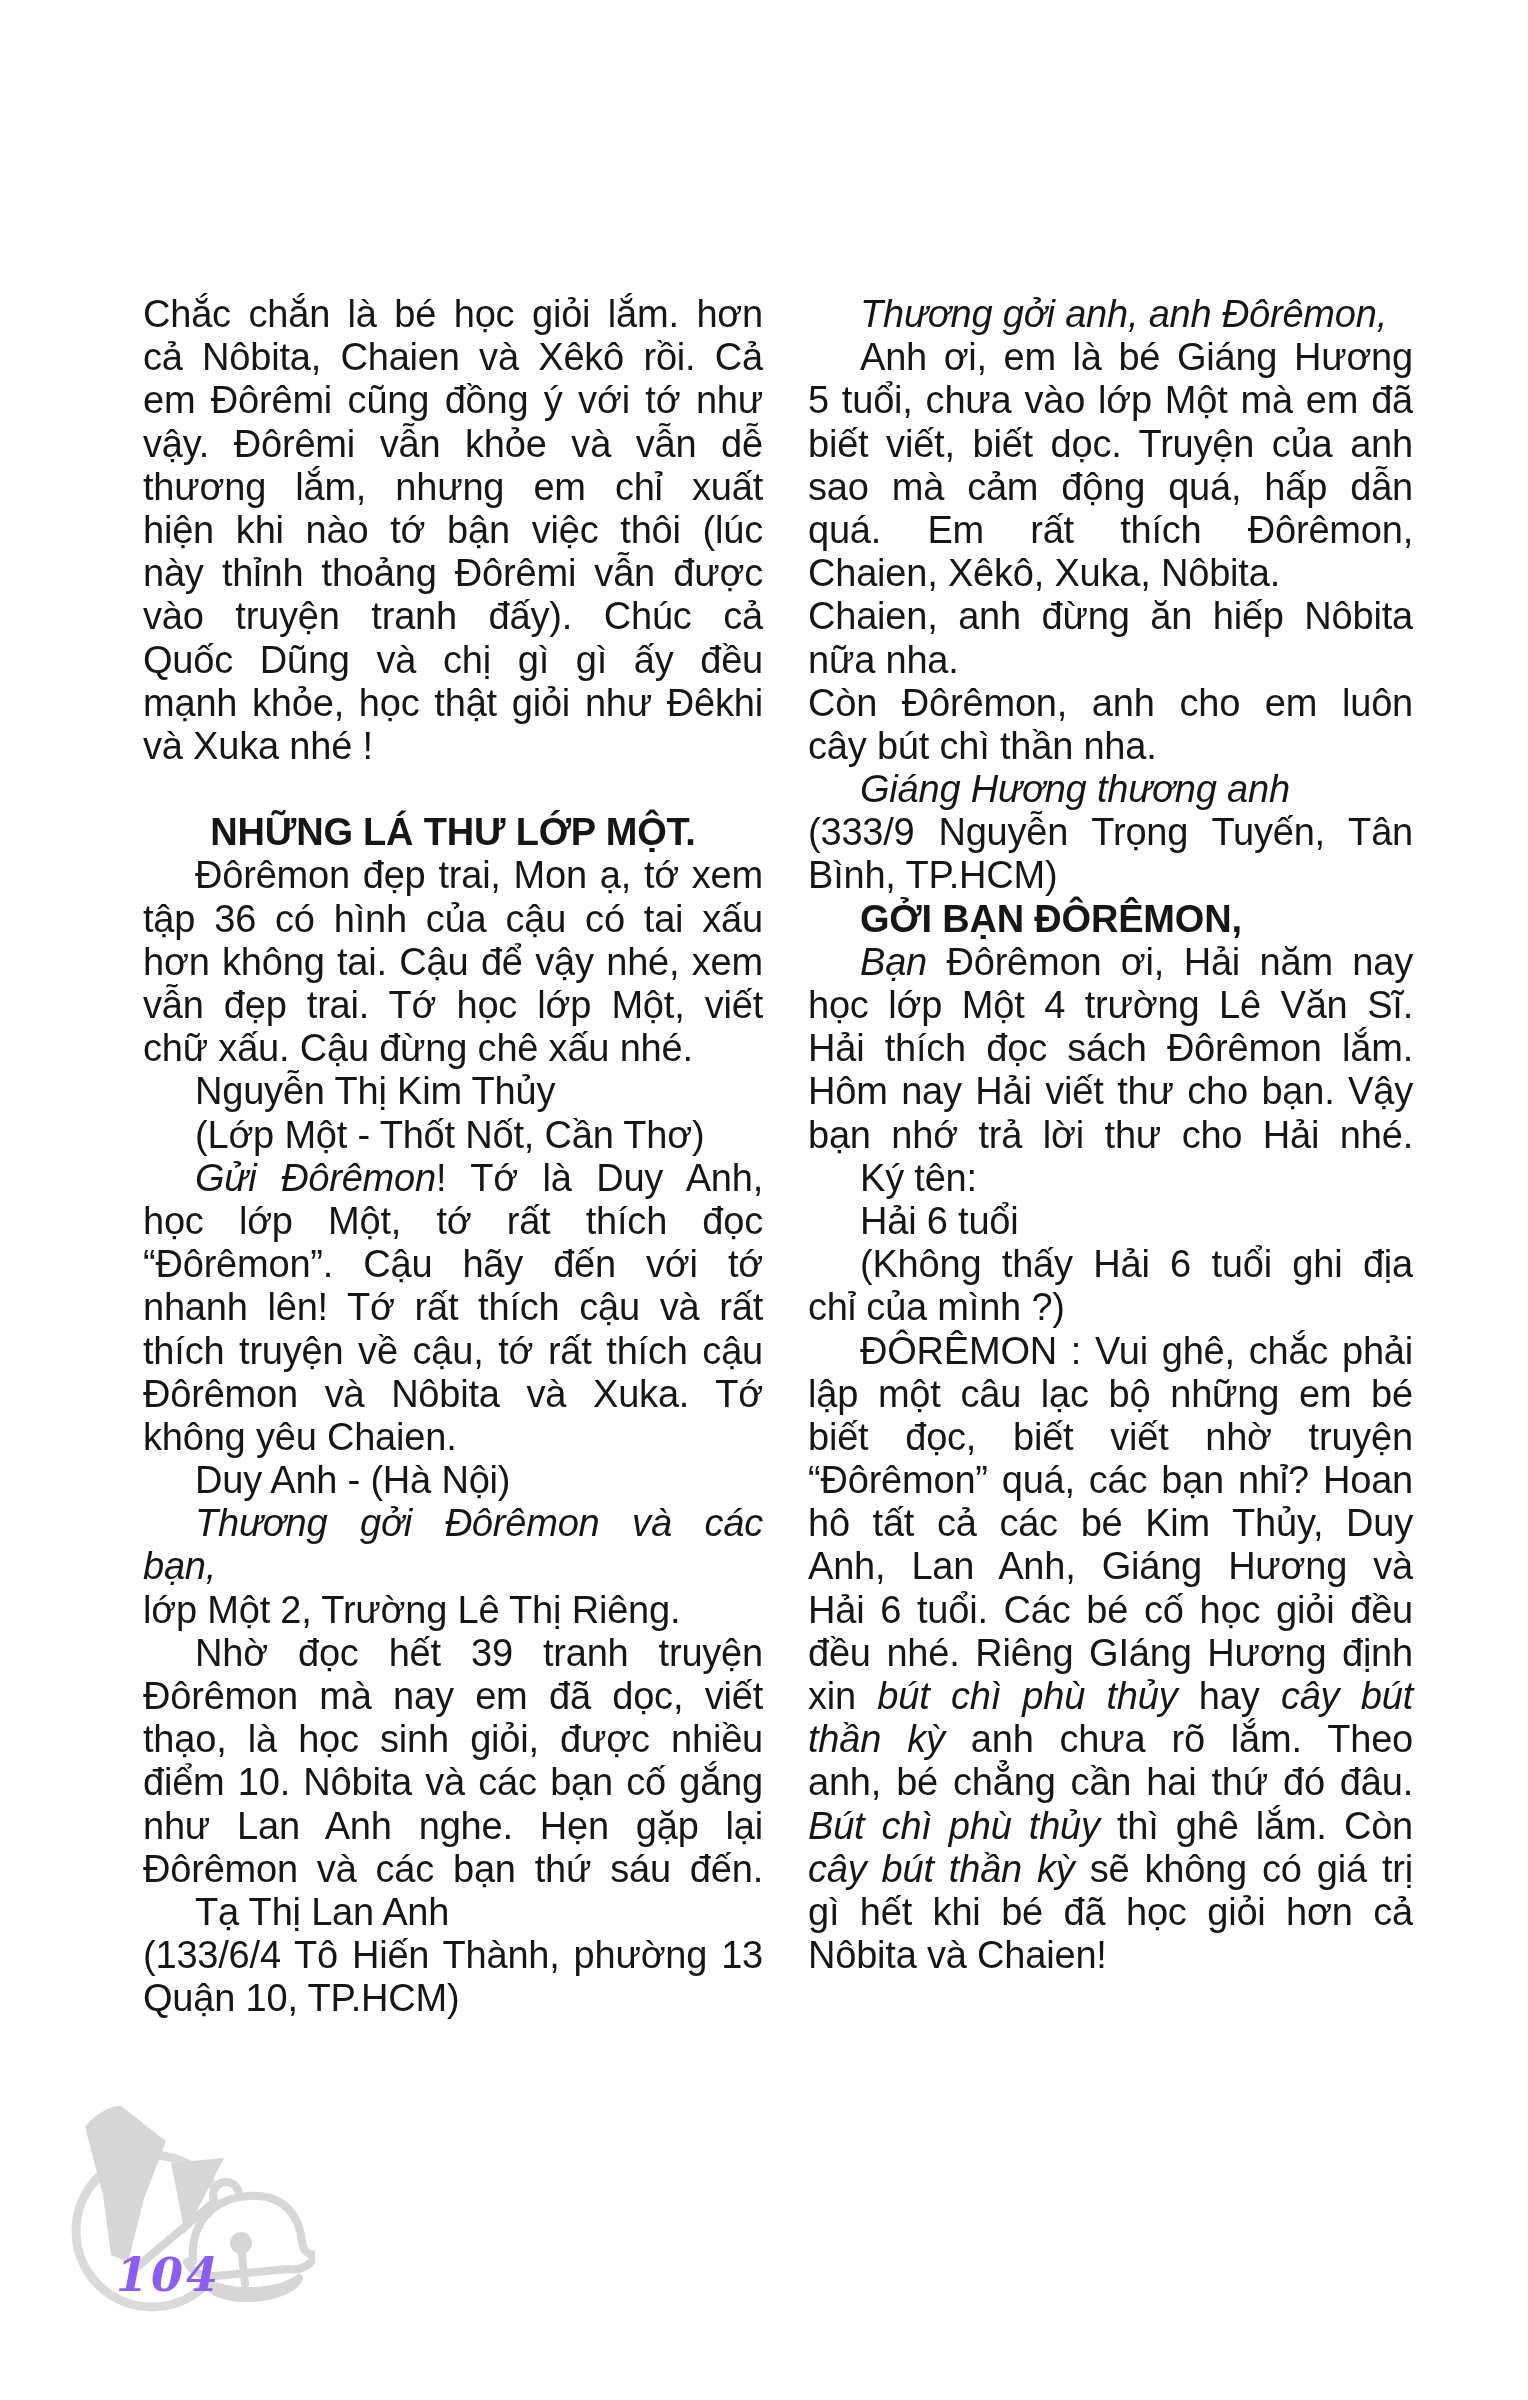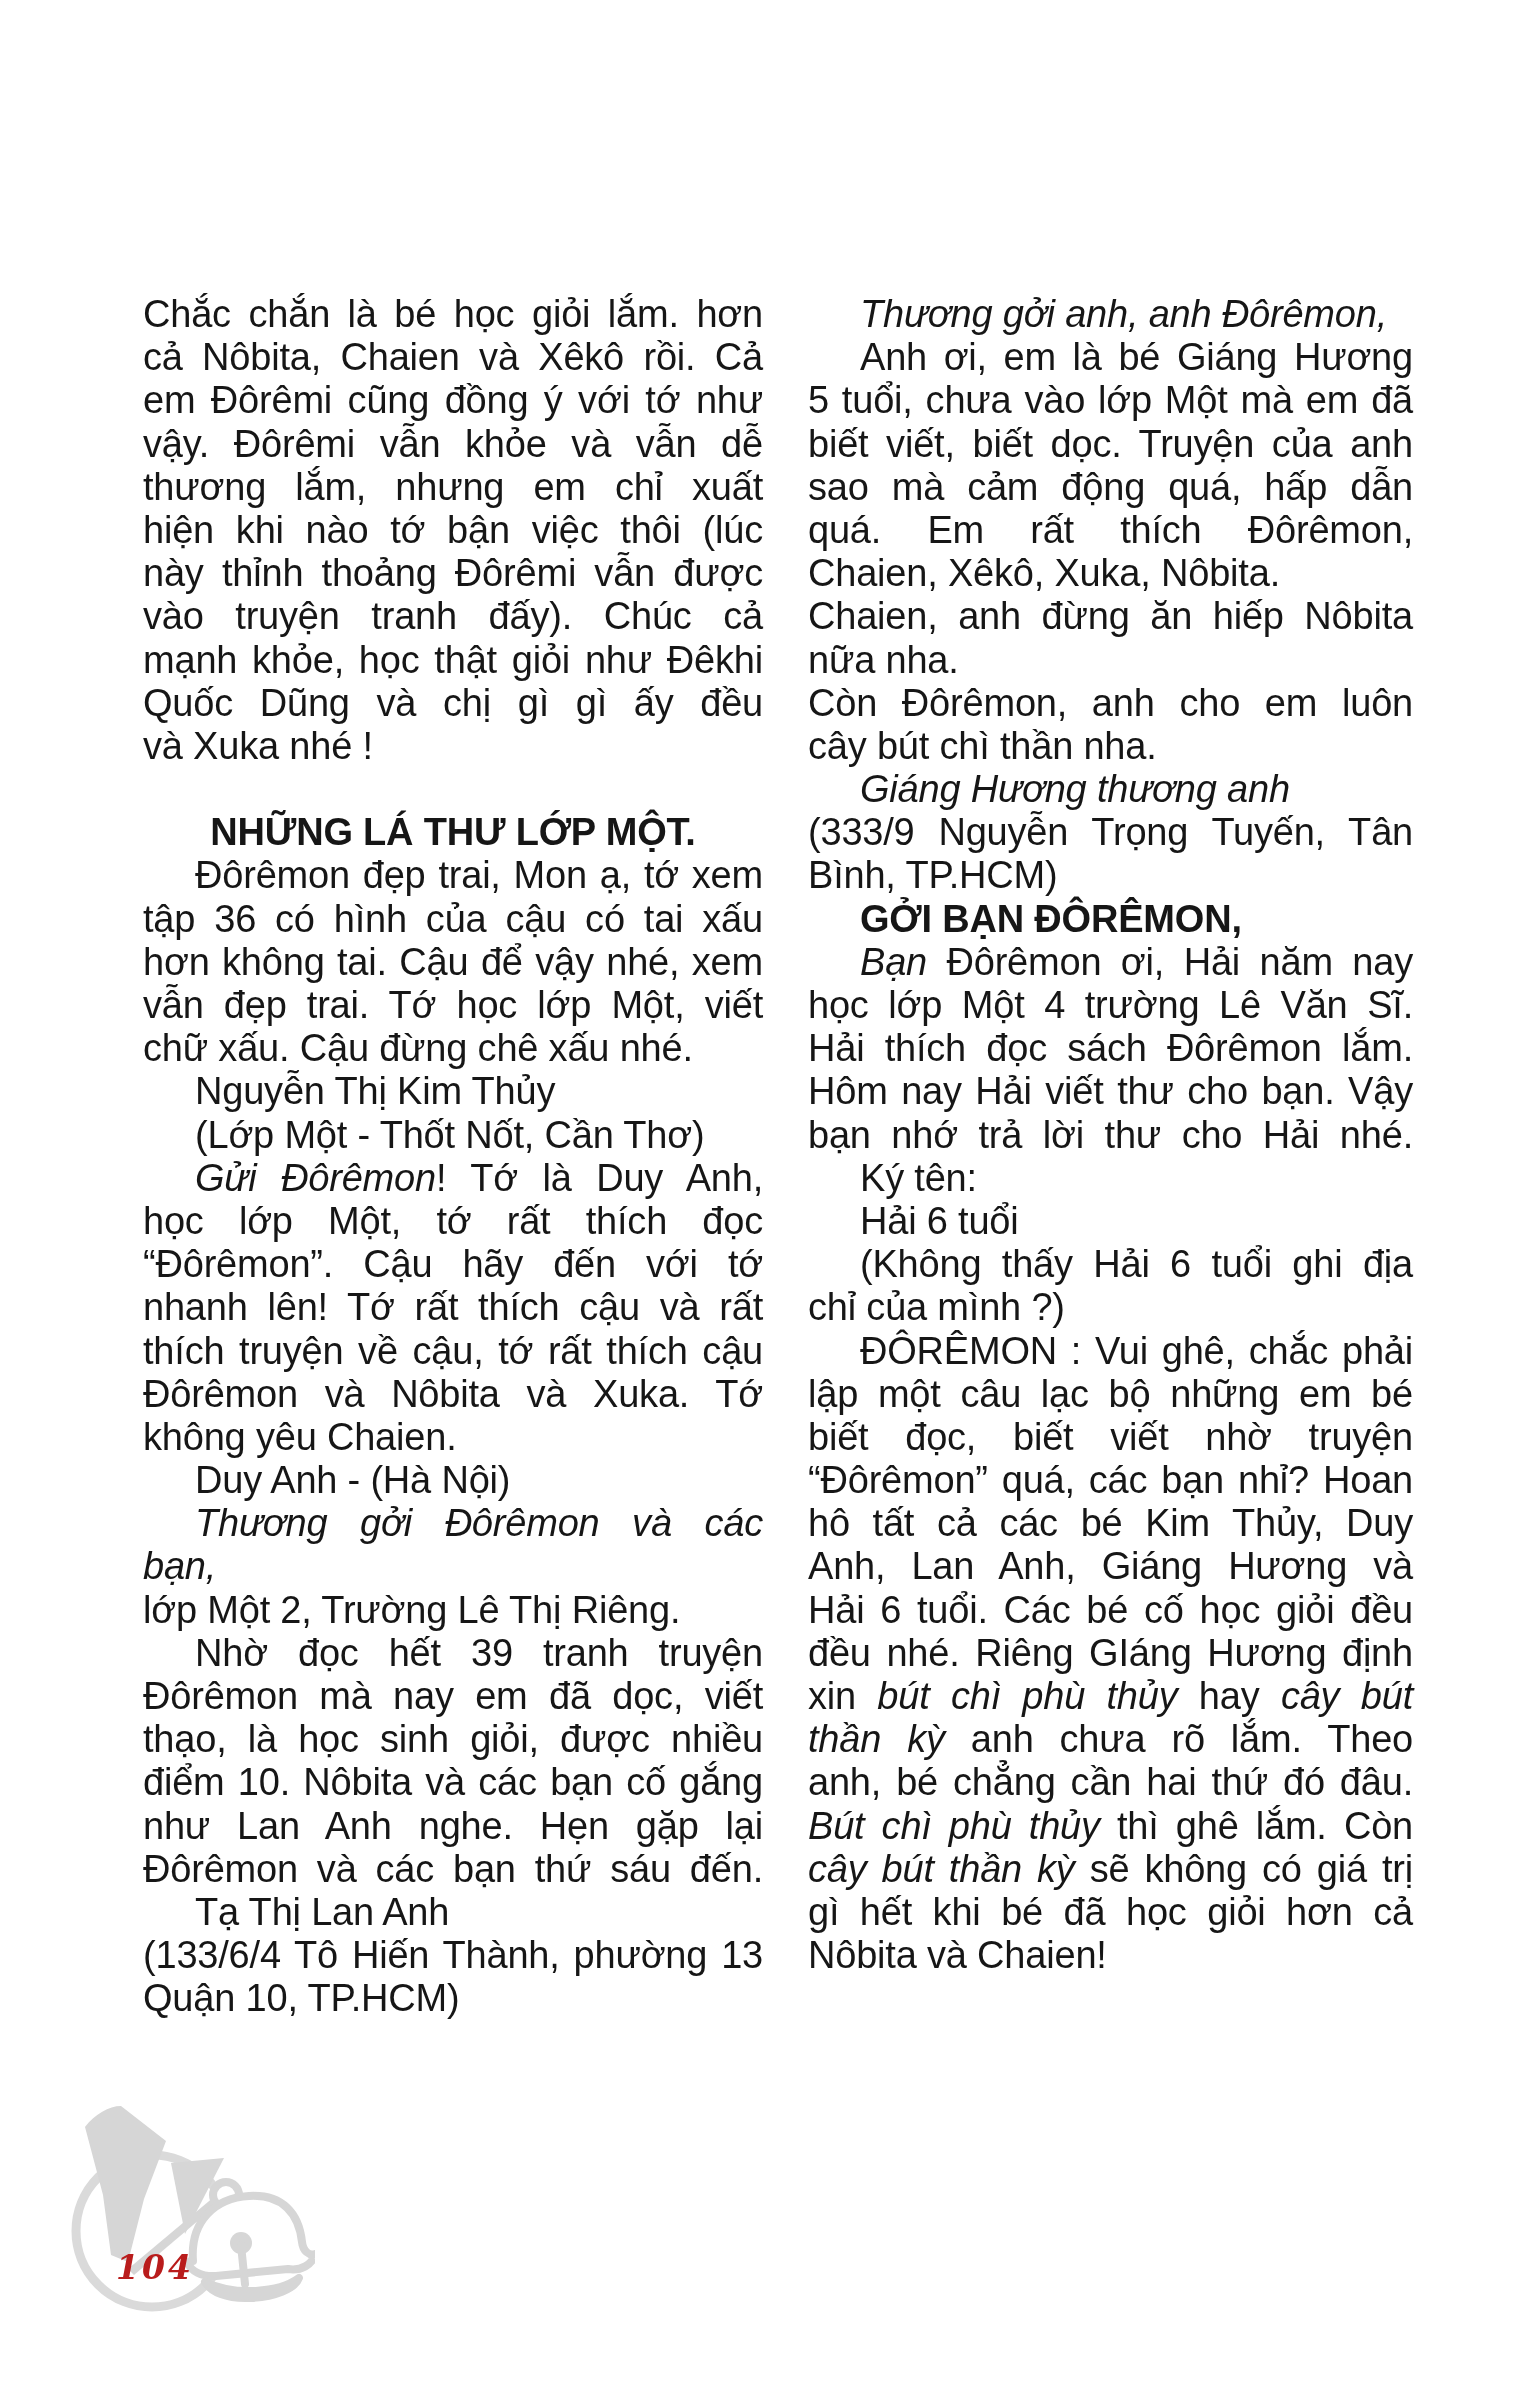--- a/index.html
+++ b/index.html
@@ -21,38 +21,38 @@
   .line.ac { text-align:center; text-align-last:center; }
   .line.ind { text-indent:52px; }
   .line.bd { font-weight:bold; }
   .line.it { font-style:italic; }
   .seg-i { font-style:italic; }
   .line.blank {  }
   #watermark { position:absolute; left:55px; top:2085px; width:260px; height:255px; }
   #pageno {
     position:absolute; left:116px; top:2248px;
     font-family:"DejaVu Serif","Liberation Serif",serif;
-    font-style:italic; font-weight:bold; font-size:33px;
-    letter-spacing:3px; color:#b91c1c;
+    font-style:italic; font-weight:bold; font-size:46px;
+    letter-spacing:3px; color:#8b5cf6;
   }
 </style>
 </head>
 <body>
 
 <div id="col-left" class="col">
     <div class="line">Chắc chắn là bé học giỏi lắm. hơn</div>
     <div class="line">cả Nôbita, Chaien và Xêkô rồi. Cả</div>
     <div class="line">em Đôrêmi cũng đồng ý với tớ như</div>
     <div class="line">vậy. Đôrêmi vẫn khỏe và vẫn dễ</div>
     <div class="line">thương lắm, nhưng em chỉ xuất</div>
     <div class="line">hiện khi nào tớ bận việc thôi (lúc</div>
     <div class="line">này thỉnh thoảng Đôrêmi vẫn được</div>
     <div class="line">vào truyện tranh đấy). Chúc cả</div>
+    <div class="line">Quốc Dũng và chị gì gì ấy đều</div>
     <div class="line">mạnh khỏe, học thật giỏi như Đêkhi</div>
-    <div class="line">Quốc Dũng và chị gì gì ấy đều</div>
     <div class="line al">và Xuka nhé !</div>
     <div class="line blank"></div>
     <div class="line ac bd">NHỮNG LÁ THƯ LỚP MỘT.</div>
     <div class="line ind">Đôrêmon đẹp trai, Mon ạ, tớ xem</div>
     <div class="line">tập 36 có hình của cậu có tai xấu</div>
     <div class="line">hơn không tai. Cậu để vậy nhé, xem</div>
     <div class="line">vẫn đẹp trai. Tớ học lớp Một, viết</div>
     <div class="line al">chữ xấu. Cậu đừng chê xấu nhé.</div>
     <div class="line al ind">Nguyễn Thị Kim Thủy</div>
     <div class="line al ind">(Lớp Một - Thốt Nốt, Cần Thơ)</div>

